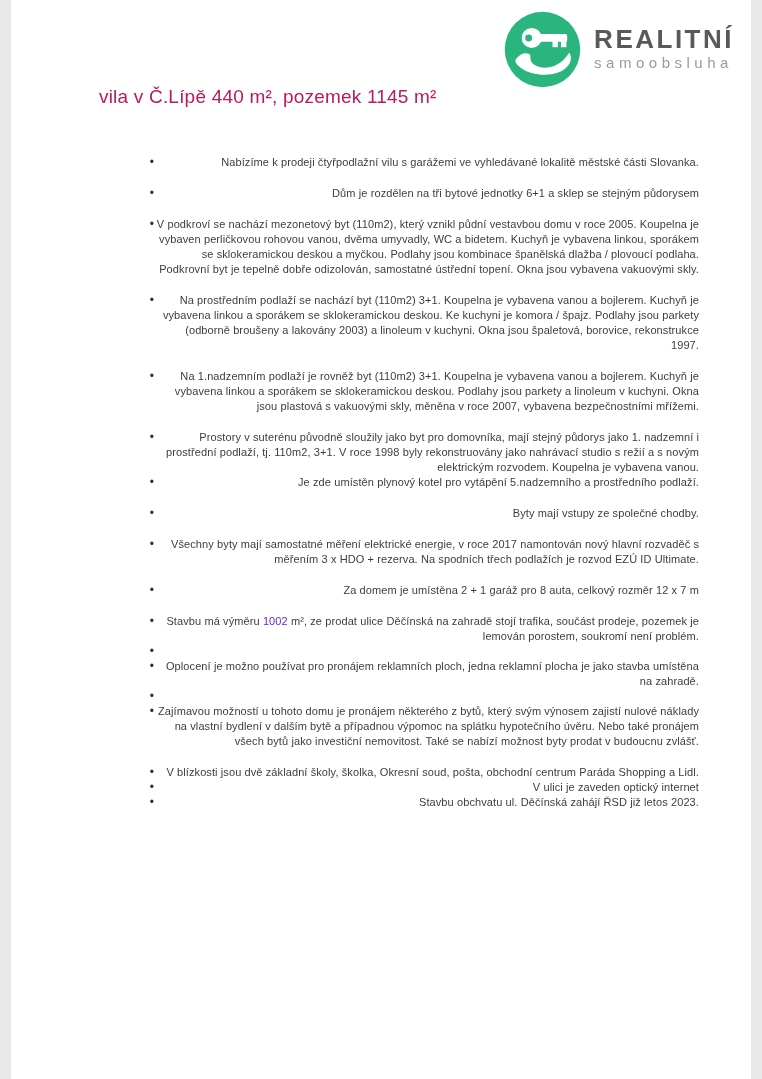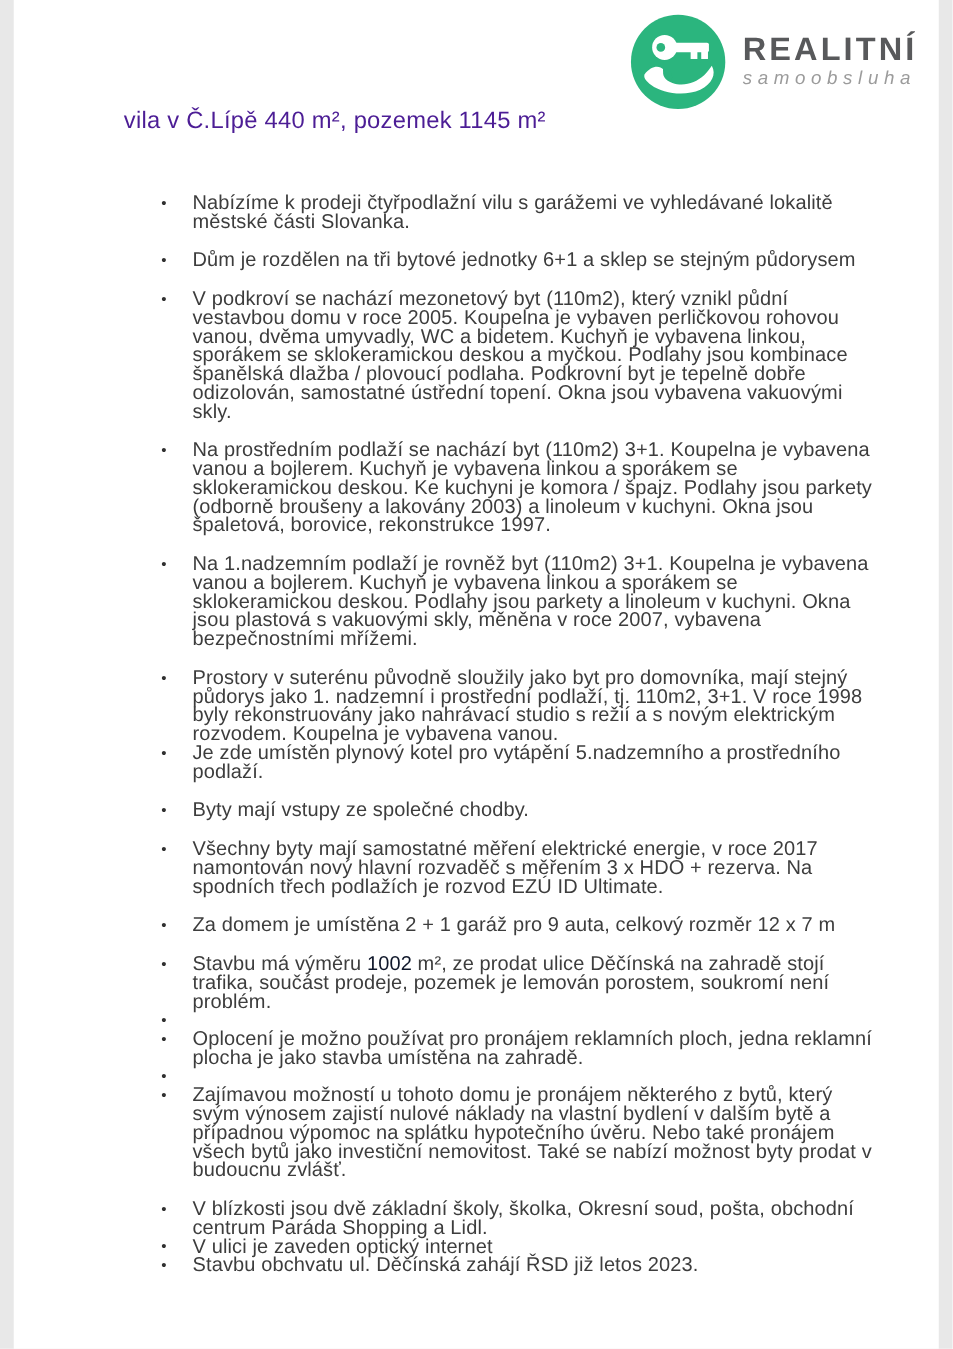--- a/index.html
+++ b/index.html
@@ -5,53 +5,54 @@
   html,body{margin:0;padding:0;}
   body{background:#e8e8e8;}
   .page{
     position:relative;
     width:740px;height:1079px;
     background:#ffffff;
     font-family:"Liberation Sans","DejaVu Sans",sans-serif;
     color:#3d3d3d;
     overflow:hidden;
     margin:0 auto;
+    text-align:right;
   }
   .logo{
     position:absolute;top:11px;right:17px;
     display:flex;align-items:center;gap:13px;
   }
   .logo-icon svg{width:77px;height:77px;display:block;}
   .logo-text{display:flex;flex-direction:column;align-items:flex-start;}
   .brand{
     font-size:26px;font-weight:bold;letter-spacing:2.5px;
     line-height:1.05;
   }
   .sub{
     font-size:15px;letter-spacing:4.5px;line-height:1.3;
   }
   .title{
     position:absolute;left:88px;top:86px;margin:0;
-    font-size:19px;font-weight:400;color:#4c1d95;
+    font-size:19px;font-weight:400;color:#be185d;
     letter-spacing:0.2px;
   }
   .bullets{
     position:absolute;left:118px;top:155px;width:570px;
     margin:0;padding:0;list-style:none;
   }
   .bullet{display:flex;align-items:flex-start;margin:0;}
   .bullet.spaced{margin-top:16px;}
   .dot{
     flex:0 0 25px;width:25px;
     font-size:12px;line-height:15px;
     color:#303030;
   }
   .text{
     flex:1;
-    font-size:16px;line-height:15px;min-height:15px;
+    font-size:11px;line-height:15px;min-height:15px;
     color:#3d3d3d;
     letter-spacing:0.1px;
   }
 </style>
 </head>
 <body>
 
 <div class="page">
 
   <div class="logo">
@@ -64,21 +65,21 @@
           <rect x="63" y="38" width="7" height="9"></rect>
           <rect x="74" y="38" width="7" height="9"></rect>
           <path d="M15,63 C22,54 30,53 35,58 C33,64 36,69 44,72 C56,76 68,72 77,64 C80,61 83,57 85,54 C90,63 85,73 73,79 C57,86 34,83 22,74 C17,70 14,67 15,63 Z"></path>
         </g>
         <circle class="green-fill" cx="32" cy="35" r="4.5" fill="#2BB57E"></circle>
         <ellipse class="green-fill" cx="39" cy="62" rx="3.2" ry="7" fill="#2BB57E" transform="rotate(-35 39 62)"></ellipse>
       </svg>
     </span>
     <span class="logo-text">
       <span class="brand" style="color: rgb(88, 89, 91);">REALITNÍ</span>
-      <span class="sub" style="color: rgb(155, 155, 155); font-style: italic;">samoobsluha</span>
+      <span class="sub" style="color: rgb(155, 155, 155);">samoobsluha</span>
     </span>
   </div>
 
   <h1 class="title">vila v Č.Lípě 440 m², pozemek 1145 m²</h1>
 
   <ul class="bullets">
       <li class="bullet">
     <span class="dot">•</span>
     <span class="text"><span>Nabízíme k prodeji čtyřpodlažní vilu s garážemi ve vyhledávané lokalitě městské části Slovanka.</span></span>
   </li>
@@ -109,25 +110,25 @@
       <li class="bullet spaced">
     <span class="dot">•</span>
     <span class="text"><span>Byty mají vstupy ze společné chodby.</span></span>
   </li>
       <li class="bullet spaced">
     <span class="dot">•</span>
     <span class="text"><span>Všechny byty mají samostatné měření elektrické energie, v roce 2017 namontován nový hlavní rozvaděč s měřením 3 x HDO + rezerva. Na spodních třech podlažích je rozvod EZÚ ID Ultimate.</span></span>
   </li>
       <li class="bullet spaced">
     <span class="dot">•</span>
-    <span class="text"><span>Za domem je umístěna 2 + 1 garáž pro 9 auta, celkový rozměr 12 x 7 m</span></span>
+    <span class="text"><span>Za domem je umístěna 2 + 1 garáž pro 8 auta, celkový rozměr 12 x 7 m</span></span>
   </li>
       <li class="bullet spaced">
     <span class="dot">•</span>
-    <span class="text"><span>Stavbu má výměru </span><span style="color: #0f172a;">1002</span><span> m², ze prodat ulice Děčínská na zahradě stojí trafika, součást prodeje, pozemek je lemován porostem, soukromí není problém.</span></span>
+    <span class="text"><span>Stavbu má výměru </span><span style="color: #6d28d9;">1002</span><span> m², ze prodat ulice Děčínská na zahradě stojí trafika, součást prodeje, pozemek je lemován porostem, soukromí není problém.</span></span>
   </li>
       <li class="bullet">
     <span class="dot">•</span>
     <span class="text"></span>
   </li>
       <li class="bullet">
     <span class="dot">•</span>
     <span class="text"><span>Oplocení je možno používat pro pronájem reklamních ploch, jedna reklamní plocha je jako stavba umístěna na zahradě.</span></span>
   </li>
       <li class="bullet">

